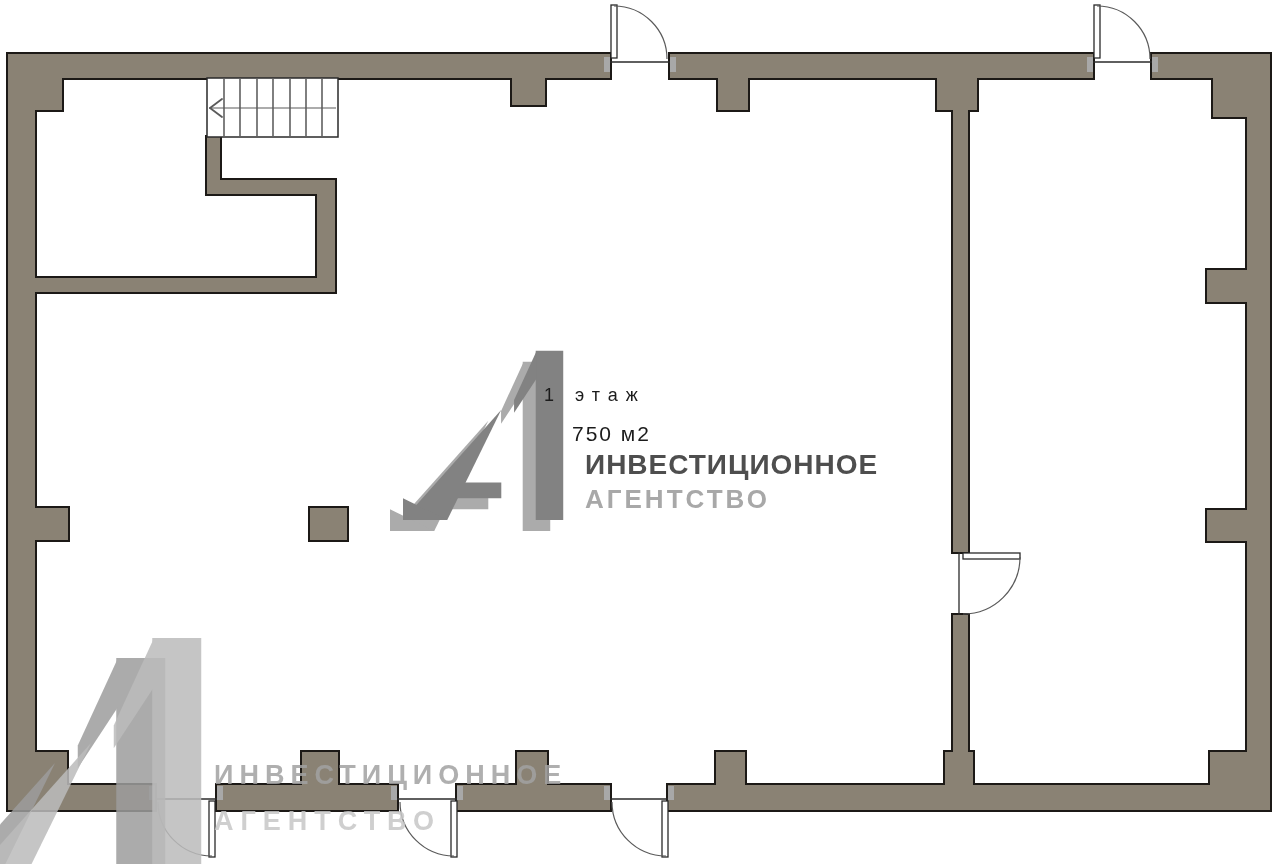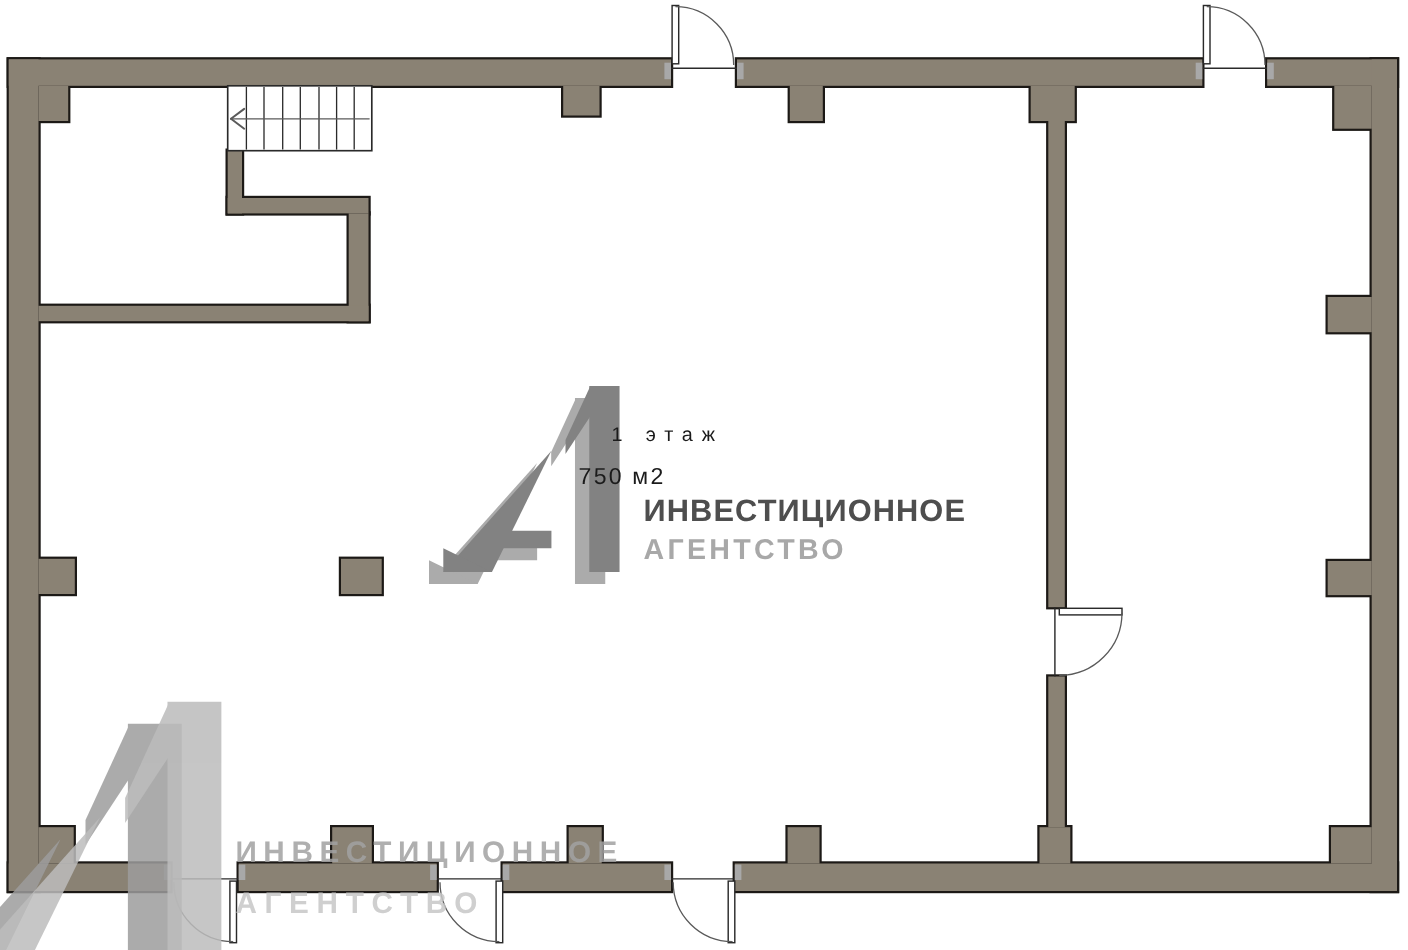--- a/index.html
+++ b/index.html
@@ -6,26 +6,26 @@
   .stage{
     position:relative;
     width:1280px;height:864px;
     background:#ffffff;
     overflow:hidden;
     font-family:"Liberation Sans", sans-serif;
   }
   #plan-svg{position:absolute;left:0;top:0;}
   .txt{position:absolute;white-space:nowrap;line-height:1;}
   .floor-label{
-    left:556px;top:386px;
+    left:544px;top:386px;
     font-size:18px;letter-spacing:8px;
     color:#1b1b1b;
   }
   .area-label{
-    left:526px;top:423px;
+    left:572px;top:423px;
     font-size:21px;letter-spacing:2px;
     color:#1b1b1b;
   }
   .brand1-center{
     left:585px;top:451px;
     font-size:28px;font-weight:bold;letter-spacing:1px;
     color:#4e4e4e;
   }
   .brand2-center{
     left:585px;top:486px;

